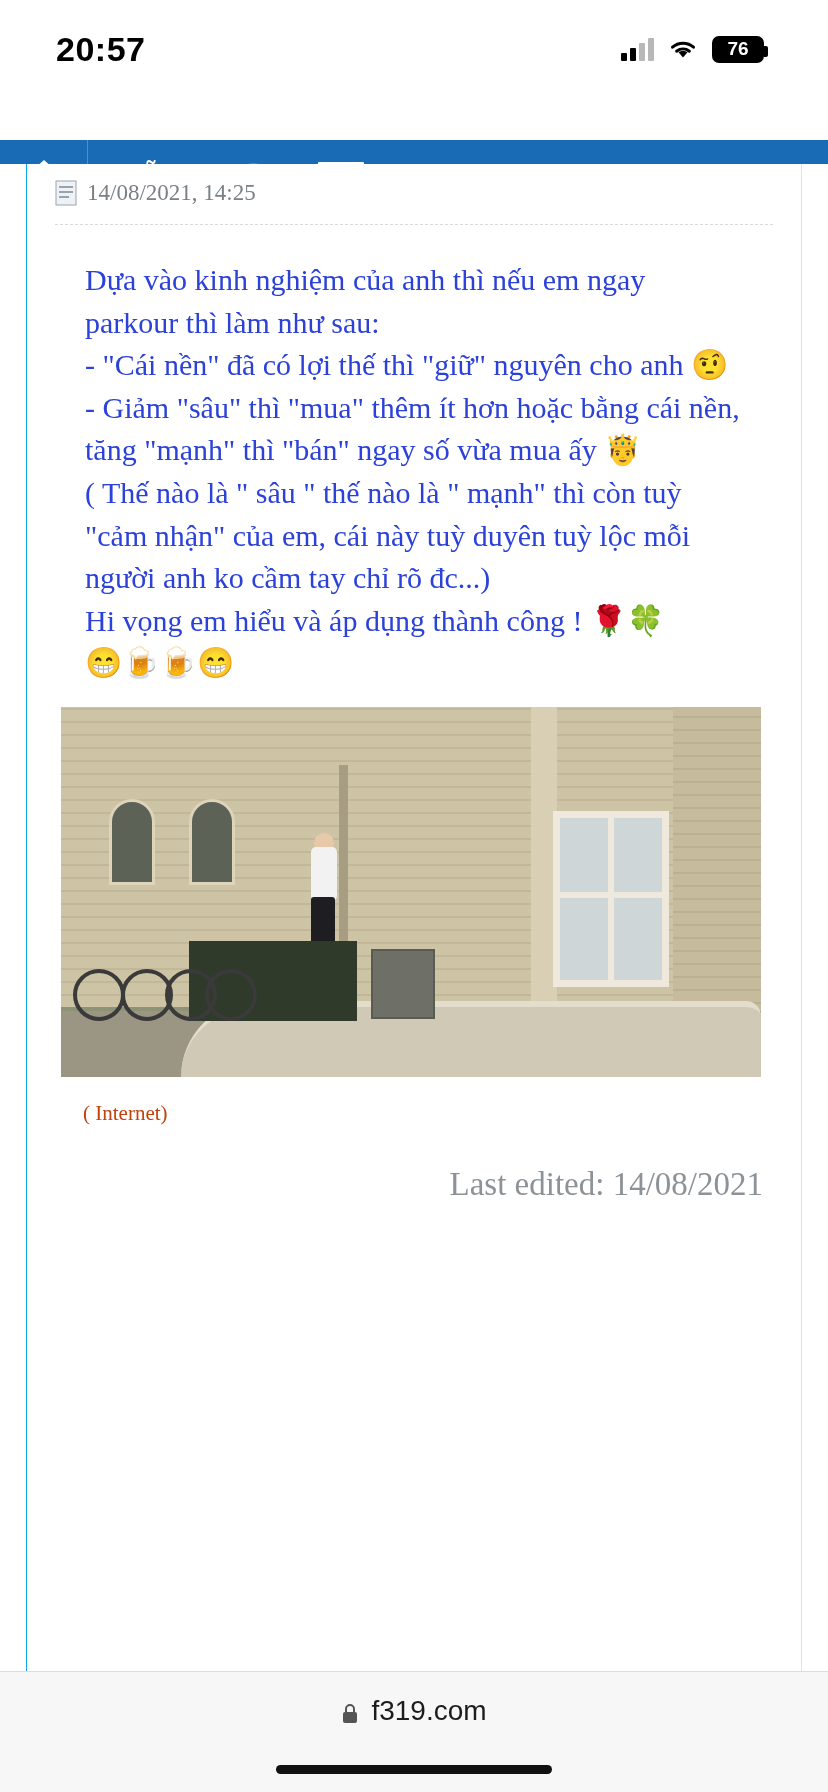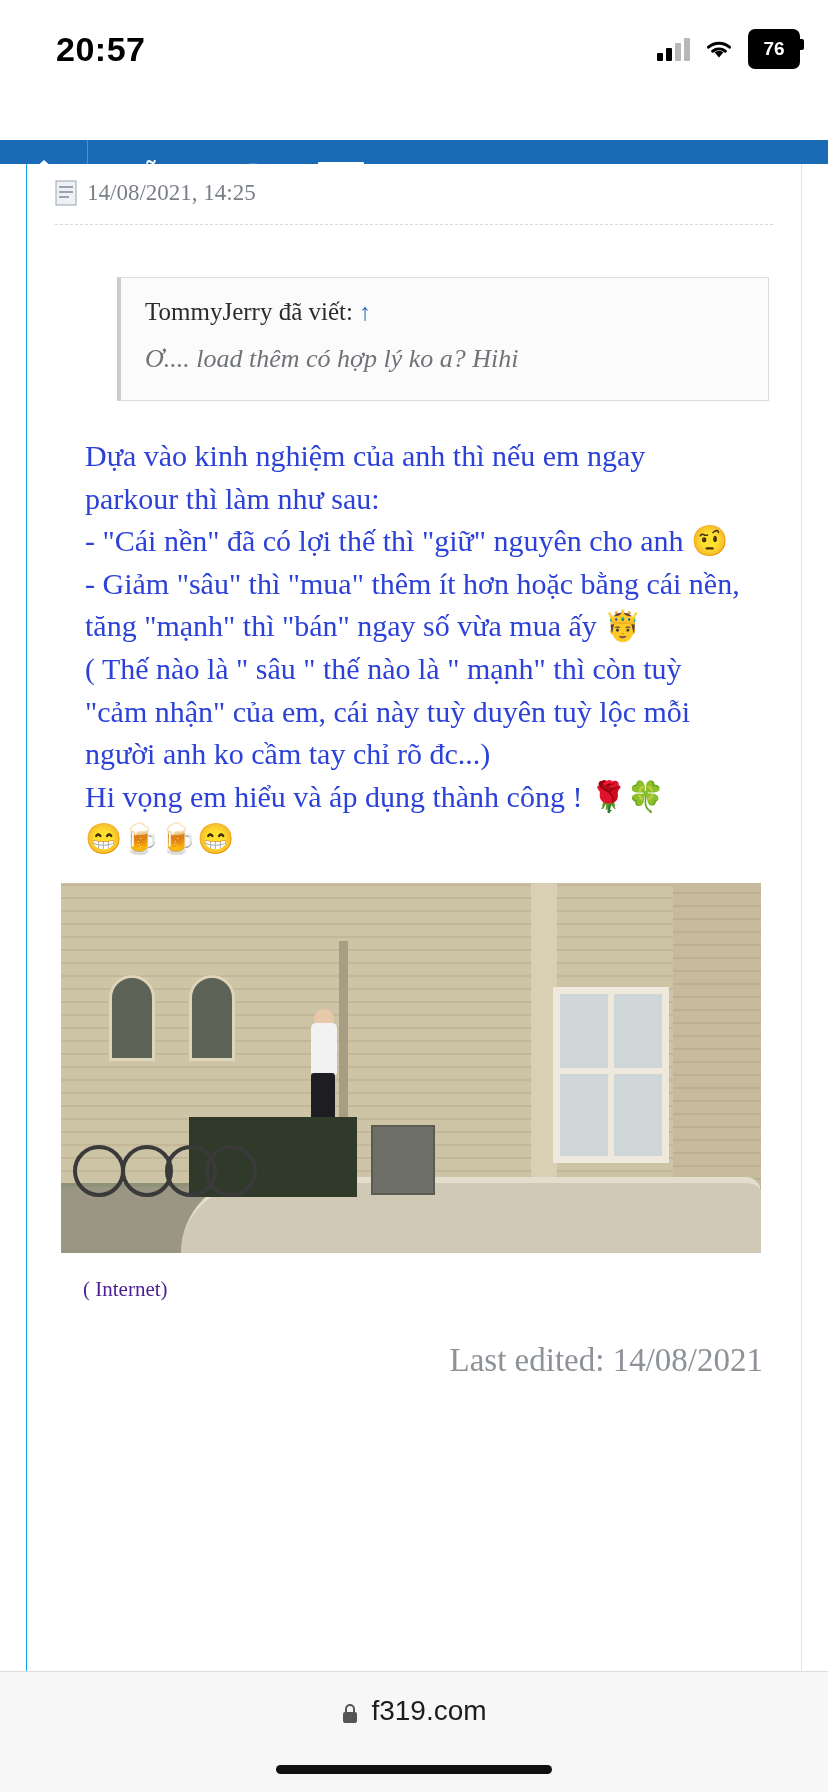--- a/index.html
+++ b/index.html
@@ -12,21 +12,21 @@
   }
   body { position: relative; }
 
   
   .status-bar {
     height: 92px;
     background: #ffffff;
     display: flex;
     align-items: center;
     justify-content: space-between;
-    padding: 0 28px 0 56px;
+    padding: 0 64px 0 56px;
     position: relative;
   }
   .status-time {
     font-size: 34px;
     font-weight: 600;
     color: #000;
     letter-spacing: 0.5px;
     margin-top: 6px;
   }
   .status-right {
@@ -36,21 +36,21 @@
     margin-top: 6px;
   }
   .signal-bars { display: flex; align-items: flex-end; gap: 3px; height: 24px; }
   .signal-bars i { display: block; width: 6px; background: #000; border-radius: 1px; }
   .signal-bars i:nth-child(1) { height: 8px; background:#000; }
   .signal-bars i:nth-child(2) { height: 13px; background:#000; }
   .signal-bars i:nth-child(3) { height: 18px; background:#b8b8b8; }
   .signal-bars i:nth-child(4) { height: 23px; background:#b8b8b8; }
   .wifi-icon { width: 30px; height: 24px; position: relative; }
   .battery {
-    width: 52px; height: 40px;
+    width: 52px; height: 27px;
     border: 2px solid #000;
     border-radius: 7px;
     background: #000;
     color: #fff;
     font-size: 19px;
     font-weight: 700;
     display: flex; align-items: center; justify-content: center;
     position: relative;
   }
   .battery:after {
@@ -171,21 +171,21 @@
     width: 700px;
     height: 370px;
     position: relative;
     overflow: hidden;
     background: #b9b09a;
   }
   .caption {
     margin: 24px 0 0 56px;
     font-family: "Liberation Serif", serif;
     font-size: 21px;
-    color: #4c1d95;
+    color: #c2410c;
   }
   .last-edited {
     margin: 40px 0 0 0;
     text-align: right;
     padding-right: 38px;
     font-family: "Liberation Serif", serif;
     font-size: 33px;
     color: #8d9298;
   }
 
@@ -347,27 +347,20 @@
           <rect x="4" y="6" width="14" height="2" fill="#9aa3ad"></rect>
           <rect x="4" y="11" width="14" height="2" fill="#9aa3ad"></rect>
           <rect x="4" y="16" width="10" height="2" fill="#9aa3ad"></rect>
         </svg>
       </span>
       <span>14/08/2021, 14:25</span>
     </div>
 
     <div class="divider"></div>
 
-    <div class="quote">
-      <div class="quote-author">
-        <span>TommyJerry đã viết:</span>
-        <span class="arrow">↑</span>
-      </div>
-      <div class="quote-text">Ơ.... load thêm có hợp lý ko a? Hihi</div>
-    </div>
 
     <div class="post-body">
       <p>Dựa vào kinh nghiệm của anh thì nếu em ngay parkour thì làm như sau:</p>
       <p>- "Cái nền" đã có lợi thế thì "giữ" nguyên cho anh 🤨</p>
       <p>- Giảm "sâu" thì "mua" thêm ít hơn hoặc bằng cái nền, tăng "mạnh" thì "bán" ngay số vừa mua ấy 🤴</p>
       <p>( Thế nào là " sâu " thế nào là " mạnh" thì còn tuỳ "cảm nhận" của em, cái này tuỳ duyên tuỳ lộc mỗi người anh ko cầm tay chỉ rõ đc...)</p>
       <p>Hi vọng em hiểu và áp dụng thành công ! 🌹🍀</p>
       <p>😁🍺🍺😁</p>
     </div>
 

